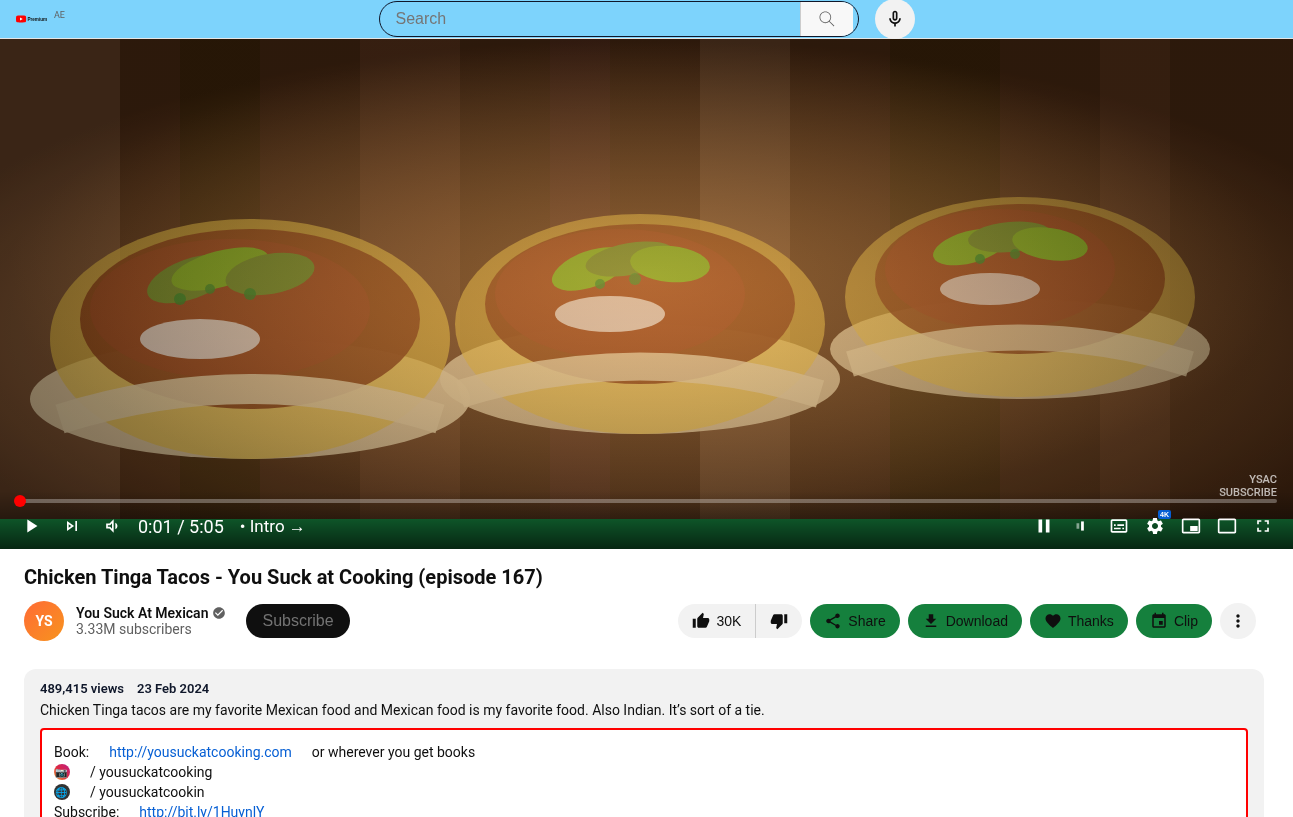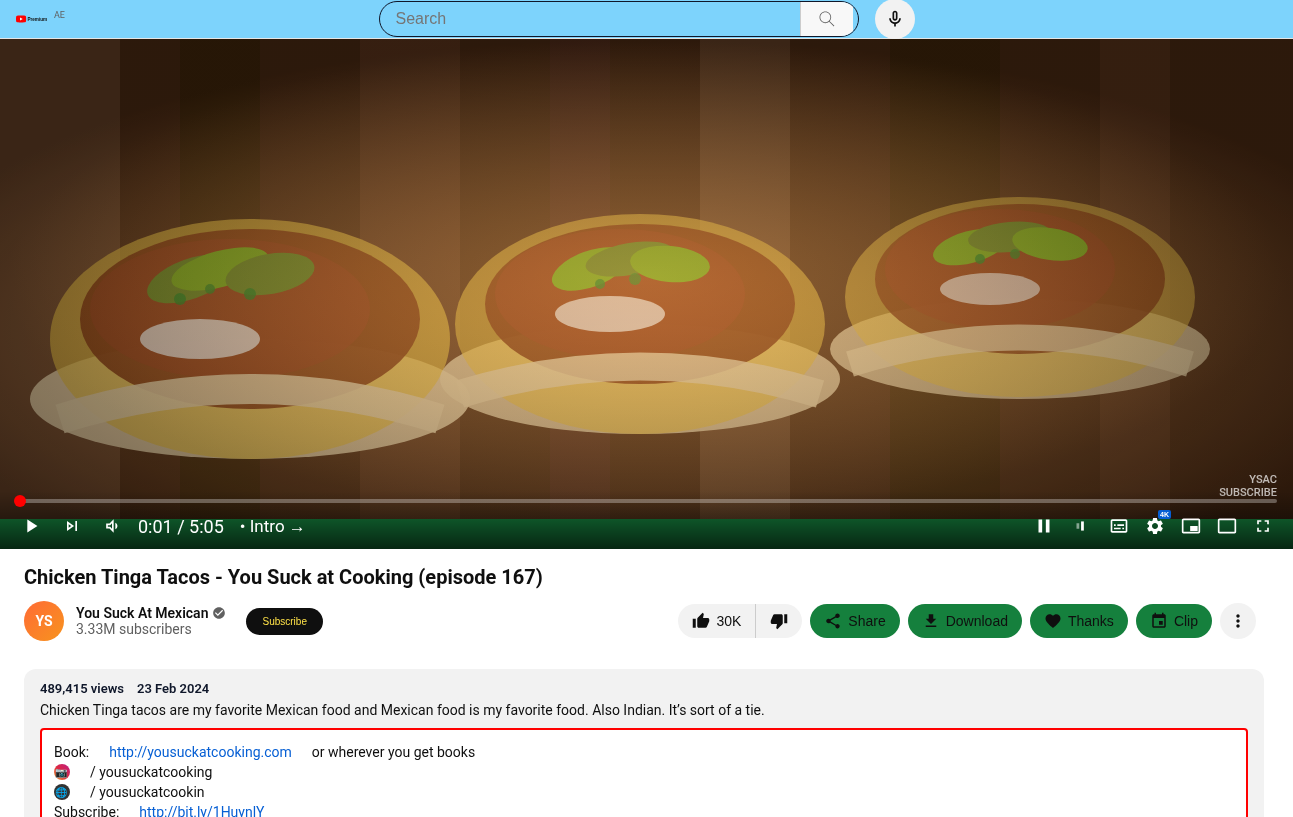--- a/index.html
+++ b/index.html
@@ -257,25 +257,25 @@
       display: flex;
       align-items: center;
       gap: 4px;
     }
     .subscriber-count {
       font-size: 14px;
       color: #606060;
     }
     .subscribe-btn {
       background: #0f0f0f;
-      color: #fde047;
+      color: #737373;
       border: none;
       border-radius: 20px;
       padding: 8px 16px;
-      font-size: 10px;
+      font-size: 16px;
       font-weight: 500;
       cursor: pointer;
       margin-left: 8px;
     }
     .action-buttons {
       margin-left: auto;
       display: flex;
       align-items: center;
       gap: 8px;
     }

